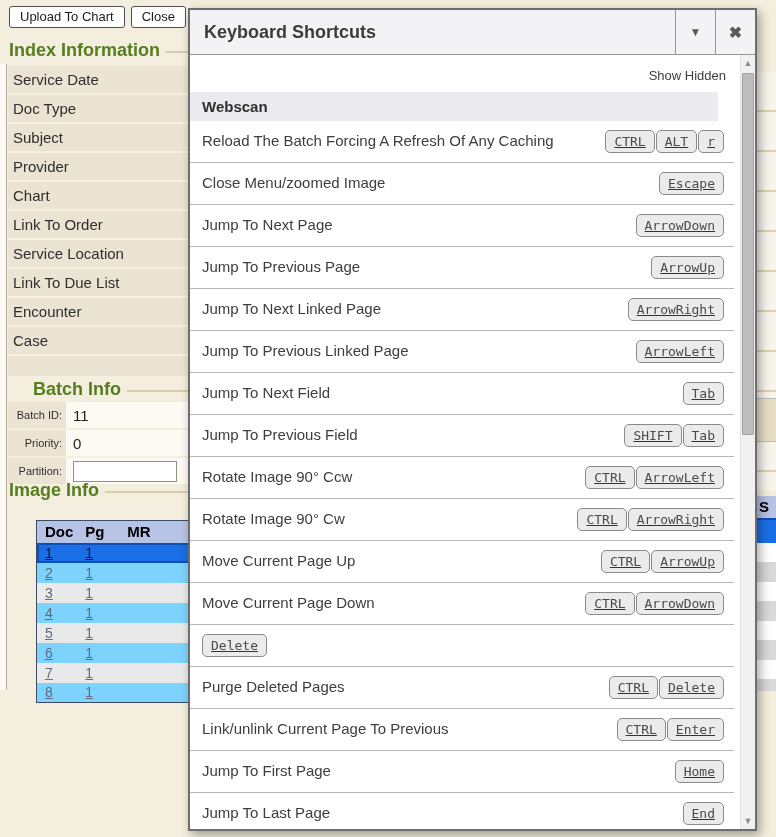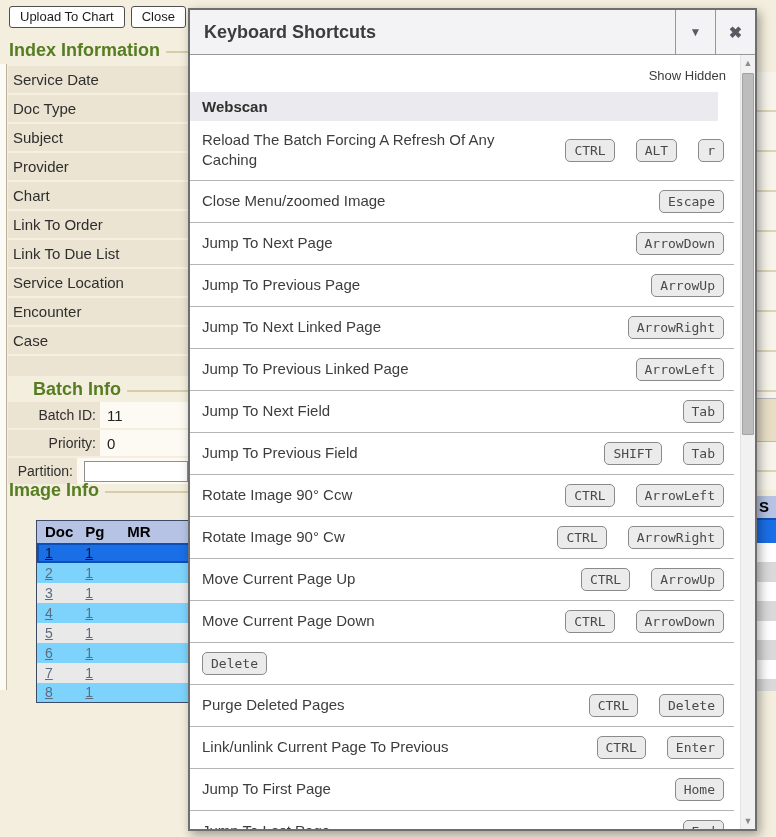--- a/index.html
+++ b/index.html
@@ -44,21 +44,21 @@
     height:29px; border-bottom:2px solid #f5f0e0;
     display:flex; align-items:center; padding-left:5px;
     font-size:15px; color:#2e2e2e;
   }
 
   .batch-row {
     position:absolute; left:8px; width:180px; height:26px;
     display:flex; align-items:stretch;
   }
   .batch-label {
-    width:92px; background:#ebe4d2; color:#2e2e2e; font-size:14px;
+    width:58px; background:#ebe4d2; color:#2e2e2e; font-size:11px;
     display:flex; align-items:center; justify-content:flex-end; padding-right:4px;
   }
   .batch-value {
     flex:1; background:#fcfaf3; font-size:15px; color:#222;
     display:flex; align-items:center; padding-left:7px;
   }
   .partition-input {
     width:104px; height:21px; border:1px solid #8f8f8f; background:#fff;
     font-size:14px; padding:0 3px; font-family:"Liberation Sans",sans-serif;
   }
@@ -133,21 +133,21 @@
   }
   .shortcut-row {
     display:flex; align-items:center; justify-content:space-between;
     padding:9px 10px 9px 12px; margin:0 6px 0 0;
     border-bottom:1px solid #b5b5b5;
   }
   .shortcut-label {
     font-size:15px; color:#3d3d3d; line-height:1.35;
     max-width:385px; padding-right:12px;
   }
-  .shortcut-keys { display:flex; gap:21px; flex-shrink:0; }
+  .shortcut-keys { display:flex; gap:1px; flex-shrink:0;text-decoration:underline; }
   .key-badge {
     font-family:"DejaVu Sans Mono", monospace; font-size:13px; color:#4a4a4a;
     background:#ebebeb; border:1px solid #8a8a8a; border-radius:5px;
     padding:4px 8px; line-height:1; white-space:nowrap;
   }
 
   
   .scrollbar { flex:0 0 15px; background:#f1f1f1; position:relative; border-left:1px solid #e2e2e2; }
   .sb-arrow {
     position:absolute; left:0; right:0; text-align:center;
@@ -188,24 +188,24 @@
     <div class="idx-row">
       <span>Provider</span>
     </div>
     <div class="idx-row">
       <span>Chart</span>
     </div>
     <div class="idx-row">
       <span>Link To Order</span>
     </div>
     <div class="idx-row">
+      <span>Service Location</span>
+    </div>
+    <div class="idx-row">
       <span>Link To Due List</span>
-    </div>
-    <div class="idx-row">
-      <span>Service Location</span>
     </div>
     <div class="idx-row">
       <span>Encounter</span>
     </div>
     <div class="idx-row">
       <span>Case</span>
     </div>
   </div>
 
 <div class="sec-title" style="top:379px; width:188px;margin-left:24px;">

